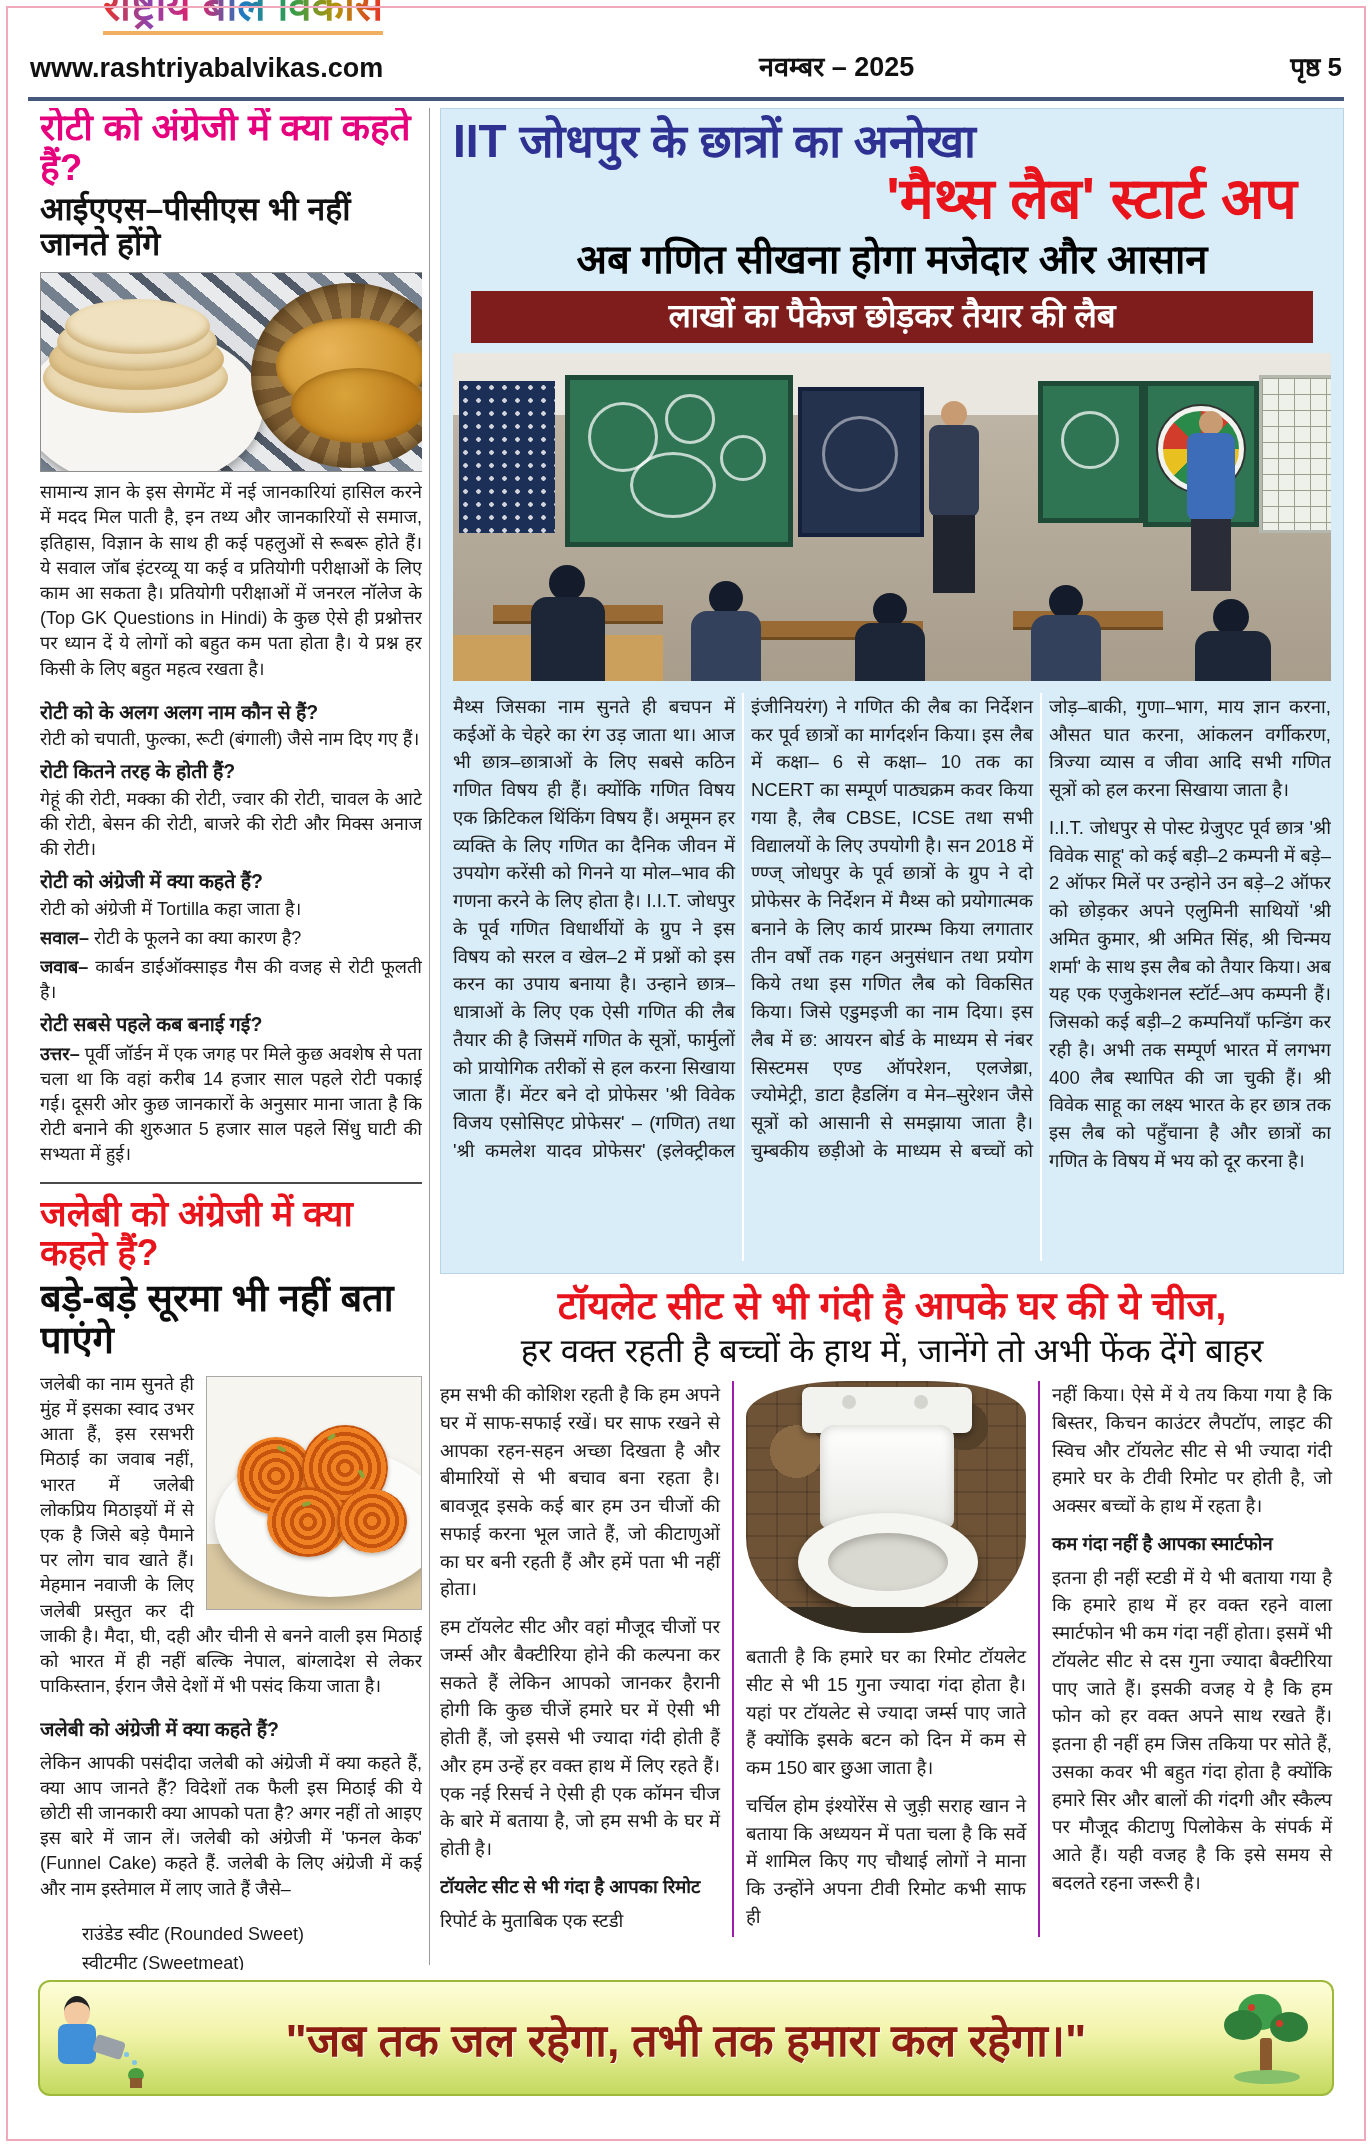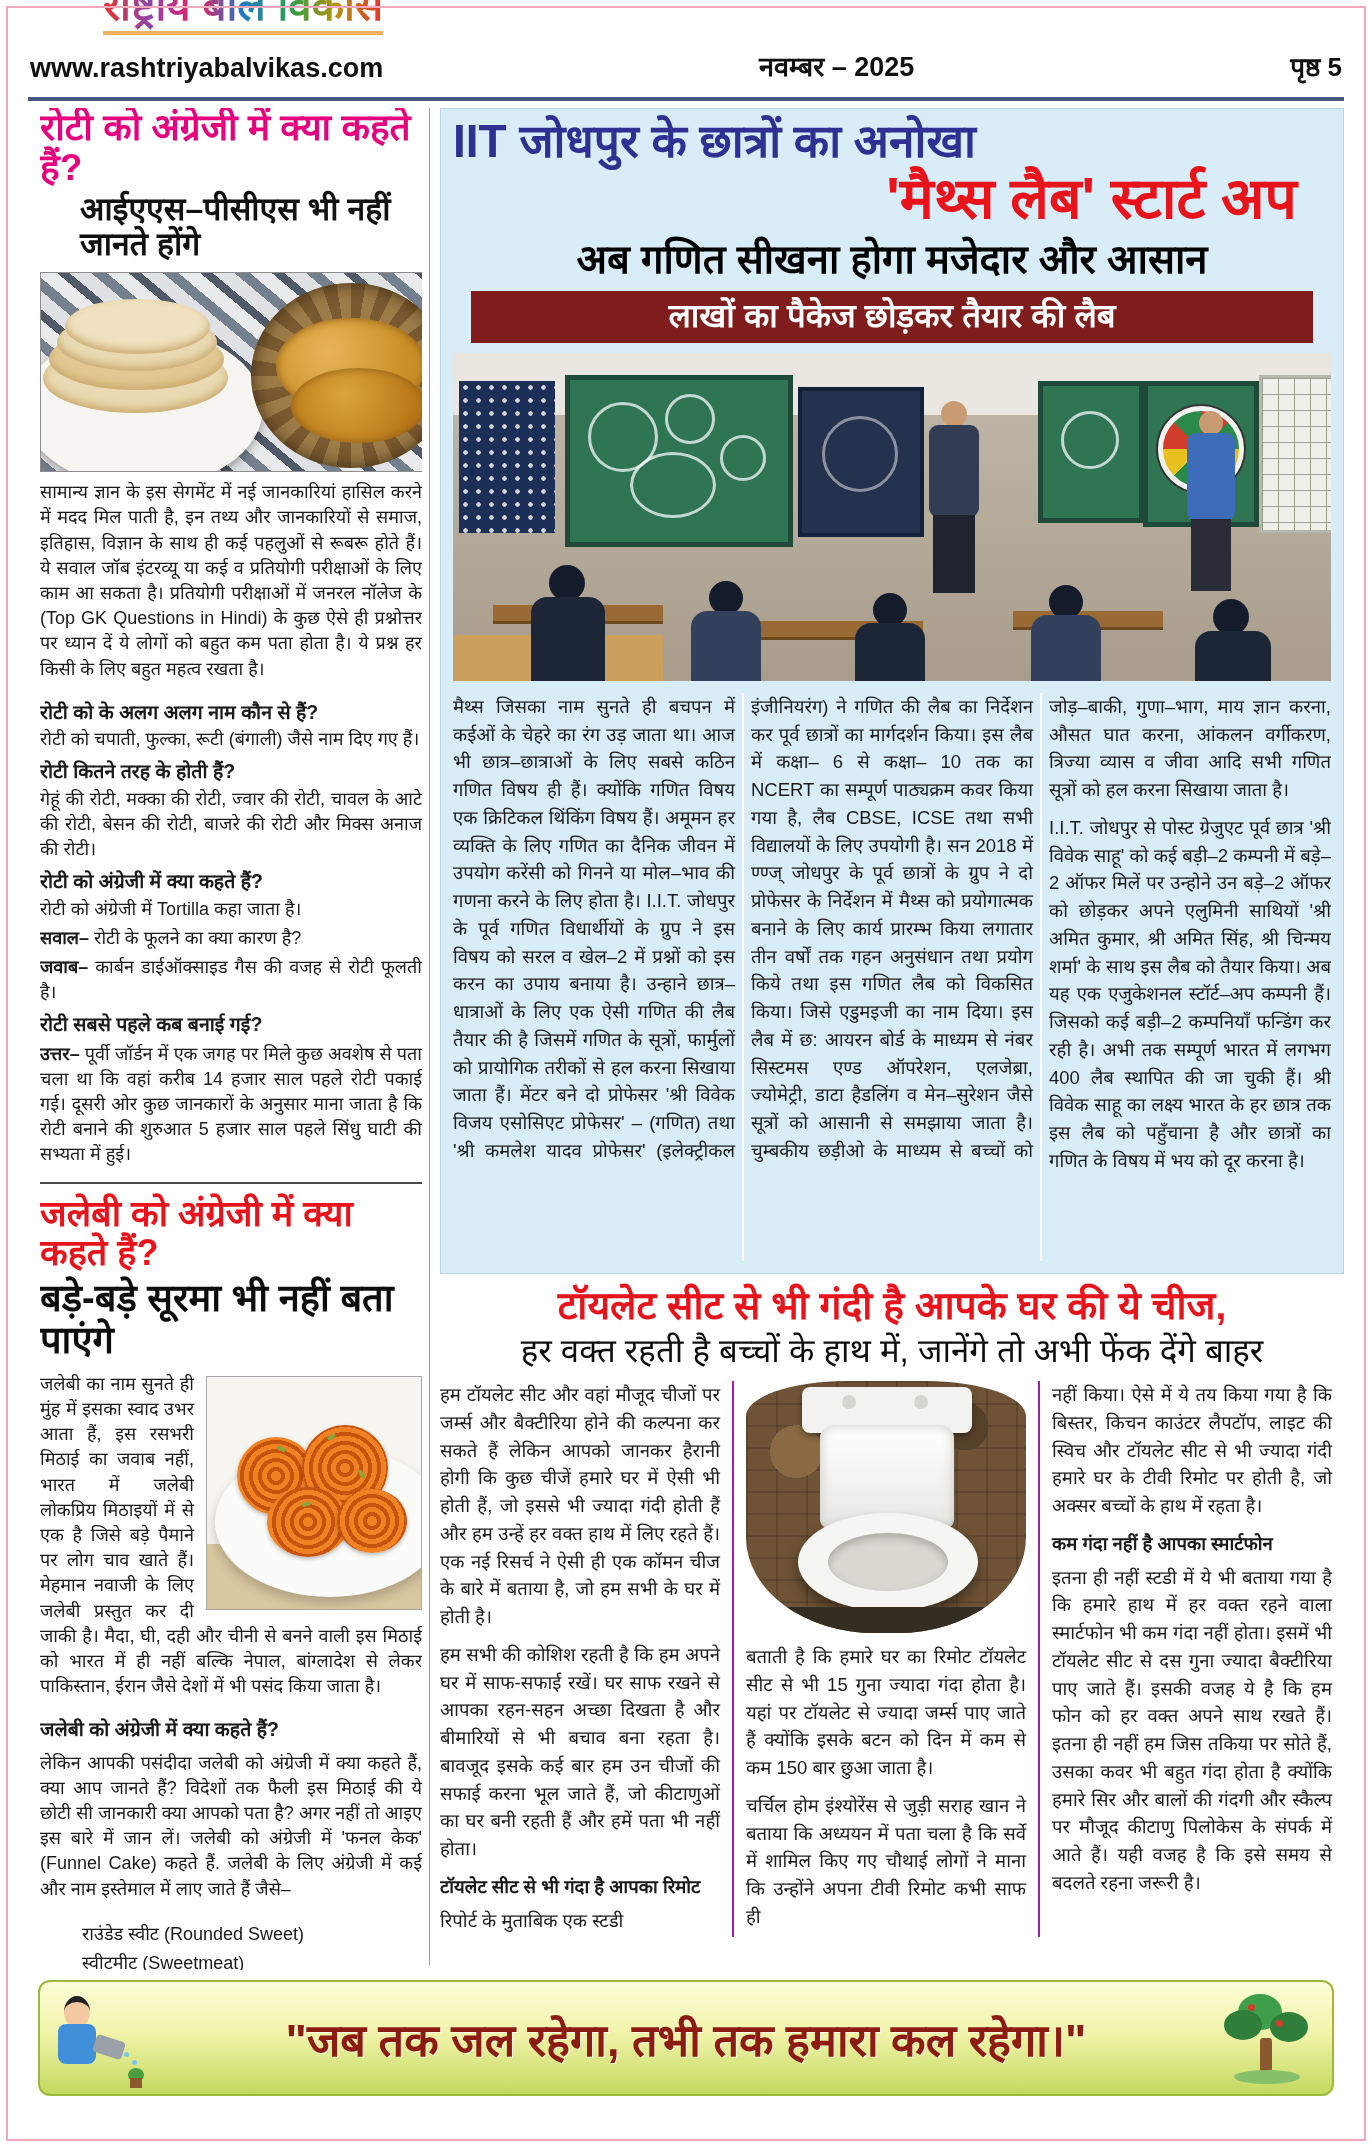--- a/index.html
+++ b/index.html
@@ -23,21 +23,21 @@
   }
   .site-text{font-size:27px; font-weight:700; color:#111; padding-bottom:8px;}
   .date-text{font-size:27px; font-weight:700; color:#111; padding-bottom:8px;}
   .pageno-text{font-size:26px; font-weight:700; color:#111; padding-bottom:8px;}
   .header-rule{position:absolute; left:28px; right:28px; top:97px; height:4px; background:#44597c;}
   .vsep{position:absolute; left:429px; top:108px; height:1857px; width:1px; background:#9a9a9a;}
 
   
   .leftcol{position:absolute; left:40px; top:108px; width:382px; height:1862px; overflow:hidden;}
   .roti-h1{color:#e6007e; font-size:37px; font-weight:800; line-height:1.08;}
-  .roti-h2{color:#111; font-size:32px; font-weight:800; line-height:1.1; margin-top:4px;margin-left:40px;}
+  .roti-h2{color:#111; font-size:32px; font-weight:800; line-height:1.1; margin-top:4px;}
   .body-p{font-size:18px; line-height:1.4; text-align:justify; margin-top:8px;}
   .qa-h{font-size:19.5px; font-weight:800; margin-top:7px; line-height:1.3;}
   .qa-a{font-size:18px; line-height:1.4; text-align:justify; margin-top:2px;}
   .qa-inline{font-size:18px; line-height:1.4; text-align:justify; margin-top:4px;}
   .qa-inline b{font-weight:800;}
   .divider{border-top:2px solid #4a4a4a; margin:14px 0 10px;}
   .jalebi-h1{color:#e8131b; font-size:36px; font-weight:800; line-height:1.1;}
   .jalebi-h2{color:#0d0d0d; font-size:38px; font-weight:900; line-height:1.12; margin-top:4px;}
   .jalebi-flow{margin-top:10px;}
   .name-item{font-size:18px; line-height:1.65; padding-left:42px;}
@@ -247,22 +247,22 @@
         <p>I.I.T. जोधपुर से पोस्ट ग्रेजुएट पूर्व छात्र 'श्री विवेक साहू' को कई बड़ी–2 कम्पनी में बड़े–2 ऑफर मिलें पर उन्होने उन बड़े–2 ऑफर को छोड़कर अपने एलुमिनी साथियों 'श्री अमित कुमार, श्री अमित सिंह, श्री चिन्मय शर्मा' के साथ इस लैब को तैयार किया। अब यह एक एजुकेशनल स्टॉर्ट–अप कम्पनी हैं। जिसको कई बड़ी–2 कम्पनियाँ फन्डिंग कर रही है। अभी तक सम्पूर्ण भारत में लगभग 400 लैब स्थापित की जा चुकी हैं। श्री विवेक साहू का लक्ष्य भारत के हर छात्र तक इस लैब को पहुँचाना है और छात्रों का गणित के विषय में भय को दूर करना है।</p>
       </div>
     </div>
   </div>
 
   <div class="toilet">
     <div class="toilet-h1">टॉयलेट सीट से भी गंदी है आपके घर की ये चीज,</div>
     <div class="toilet-h2">हर वक्त रहती है बच्चों के हाथ में, जानेंगे तो अभी फेंक देंगे बाहर</div>
     <div class="toilet-cols">
       <div class="tcol" style="padding-left:0;">
+        <p>हम सभी की कोशिश रहती है कि हम अपने घर में साफ-सफाई रखें। घर साफ रखने से आपका रहन-सहन अच्छा दिखता है और बीमारियों से भी बचाव बना रहता है। बावजूद इसके कई बार हम उन चीजों की सफाई करना भूल जाते हैं, जो कीटाणुओं का घर बनी रहती हैं और हमें पता भी नहीं होता।</p>
         <p>हम टॉयलेट सीट और वहां मौजूद चीजों पर जर्म्स और बैक्टीरिया होने की कल्पना कर सकते हैं लेकिन आपको जानकर हैरानी होगी कि कुछ चीजें हमारे घर में ऐसी भी होती हैं, जो इससे भी ज्यादा गंदी होती हैं और हम उन्हें हर वक्त हाथ में लिए रहते हैं। एक नई रिसर्च ने ऐसी ही एक कॉमन चीज के बारे में बताया है, जो हम सभी के घर में होती है।</p>
-        <p>हम सभी की कोशिश रहती है कि हम अपने घर में साफ-सफाई रखें। घर साफ रखने से आपका रहन-सहन अच्छा दिखता है और बीमारियों से भी बचाव बना रहता है। बावजूद इसके कई बार हम उन चीजों की सफाई करना भूल जाते हैं, जो कीटाणुओं का घर बनी रहती हैं और हमें पता भी नहीं होता।</p>
         <div class="th">टॉयलेट सीट से भी गंदा है आपका रिमोट</div>
         <p>रिपोर्ट के मुताबिक एक स्टडी</p>
       </div>
       <div class="tcol">
         <div class="photo-toilet">
           <div class="tw" style="left:56px;top:6px;width:170px;height:46px;background:#f2f2ef;border-radius:8px;box-shadow:0 3px 6px #00000066;"></div>
           <div class="tw" style="left:96px;top:14px;width:14px;height:14px;background:#d5d5d0;border-radius:50%;"></div>
           <div class="tw" style="left:168px;top:14px;width:14px;height:14px;background:#d5d5d0;border-radius:50%;"></div>
           <div class="tw" style="left:74px;top:44px;width:134px;height:104px;background:linear-gradient(#ffffff,#e7e7e3);border-radius:14px 14px 10px 10px;box-shadow:inset 0 0 12px #c9c9c2;"></div>
           <div class="tw" style="left:52px;top:132px;width:180px;height:98px;background:#f5f5f2;border-radius:50%;box-shadow:0 8px 14px #00000066;"></div>

